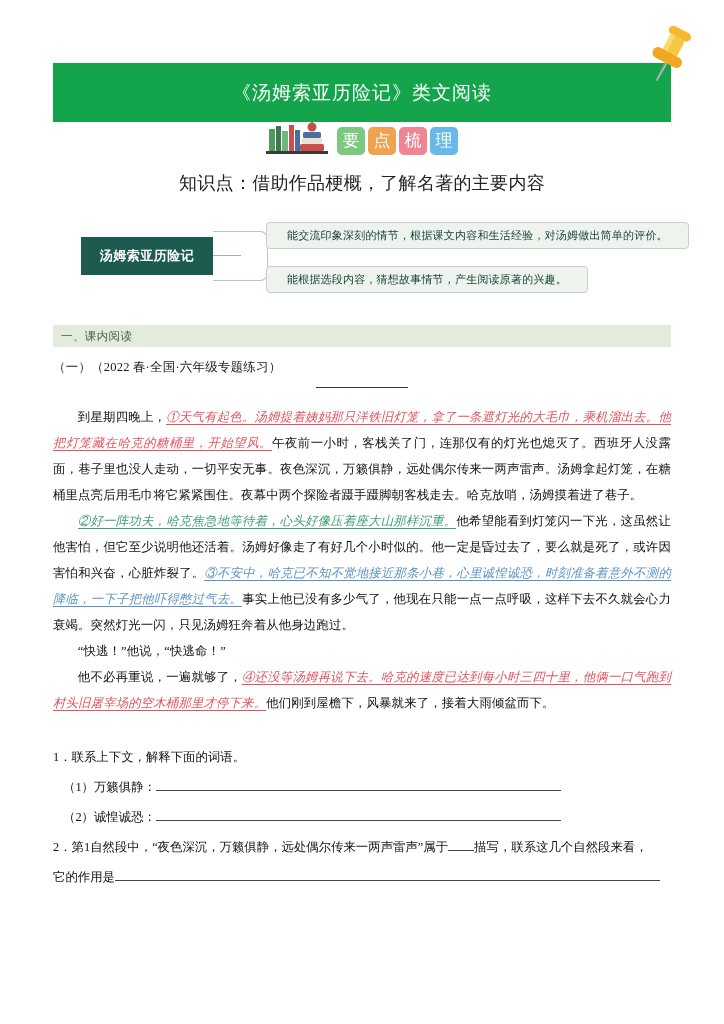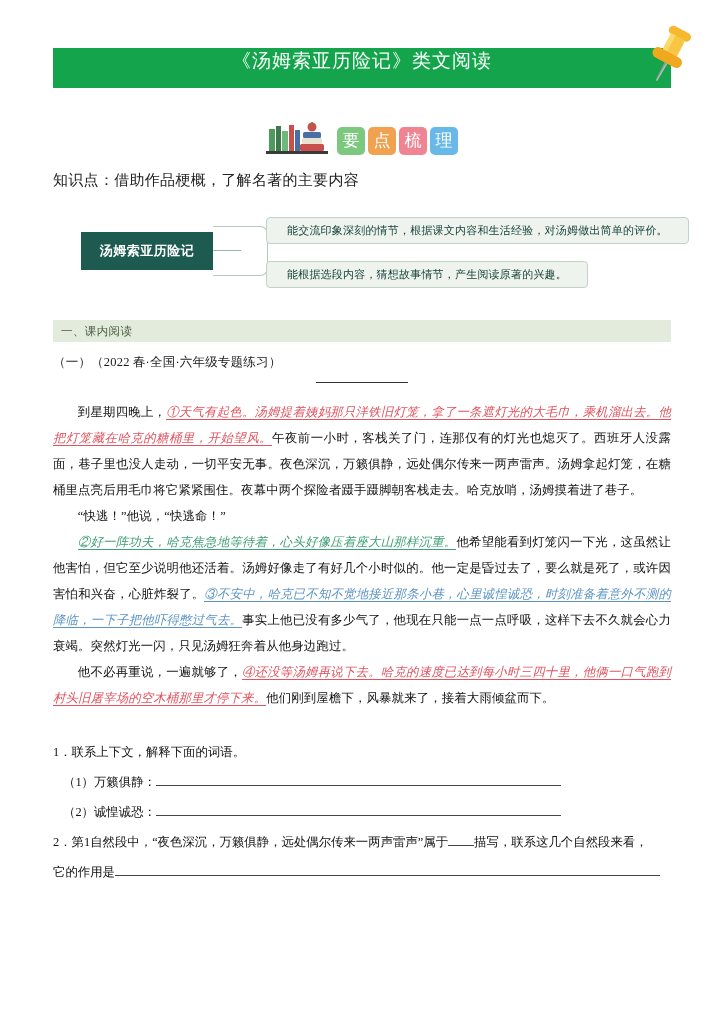--- a/index.html
+++ b/index.html
@@ -24,27 +24,27 @@
   }
 
   
   .banner-wrap {
     position: relative;
     margin: 48px 53px 0 53px;
     height: 43px;
   }
   .banner {
     position: absolute;
-    left: 0; top: 0;
+    left: 0; top: 15px;
     width: 100%;
-    height: 40px;
+    height: 59px;
     background: #14a54c;
     box-sizing: border-box;
     display: flex;
-    align-items: flex-start;
+    align-items: center;
     justify-content: center;
   }
   .banner-title {
     color: #ffffff;
     font-size: 19px;
     letter-spacing: 1px;
     font-family: "Liberation Serif", "DejaVu Serif", serif;
     font-weight: normal;
   }
   .pin {
@@ -78,23 +78,24 @@
     font-size: 17px;
     line-height: 28px;
     text-align: center;
     font-family: "Liberation Sans", sans-serif;
     margin-bottom: 2px;
   }
 
   
   .knowledge {
     margin: 14px 53px 0 53px;
-    font-size: 15px;
+    font-size: 18px;
     color: #222;
     letter-spacing: .3px;
+    text-align: center;
   }
 
   
   .mindmap {
     position: relative;
     margin: 16px 53px 0 53px;
     height: 92px;
   }
   .mm-left {
     position: absolute;
@@ -271,22 +272,22 @@
 
   <div class="sec-head">一、课内阅读</div>
   <div class="subhead">（一）（2022 春·全国·六年级专题练习）</div>
 
   <div class="rule-wrap">
     <div class="rule"></div>
   </div>
 
   <div class="article">
     <p><span>到星期四晚上，</span><span class="hl-red">①天气有起色。汤姆提着姨妈那只洋铁旧灯笼，拿了一条遮灯光的大毛巾，乘机溜出去。他把灯笼藏在哈克的糖桶里，开始望风。</span><span>午夜前一小时，客栈关了门，连那仅有的灯光也熄灭了。西班牙人没露面，巷子里也没人走动，一切平安无事。夜色深沉，万籁俱静，远处偶尔传来一两声雷声。汤姆拿起灯笼，在糖桶里点亮后用毛巾将它紧紧围住。夜幕中两个探险者蹑手蹑脚朝客栈走去。哈克放哨，汤姆摸着进了巷子。</span></p>
+    <p><span class="hl-green">②好一阵功夫，哈克焦急地等待着，心头好像压着座大山那样沉重。</span><span>他希望能看到灯笼闪一下光，这虽然让他害怕，但它至少说明他还活着。汤姆好像走了有好几个小时似的。他一定是昏过去了，要么就是死了，或许因害怕和兴奋，心脏炸裂了。</span><span class="hl-blue">③不安中，哈克已不知不觉地接近那条小巷，心里诚惶诚恐，时刻准备着意外不测的降临，一下子把他吓得憋过气去。</span><span>事实上他已没有多少气了，他现在只能一点一点呼吸，这样下去不久就会心力衰竭。突然灯光一闪，只见汤姆狂奔着从他身边跑过。</span></p>
     <p>“快逃！”他说，“快逃命！”</p>
-    <p><span class="hl-green">②好一阵功夫，哈克焦急地等待着，心头好像压着座大山那样沉重。</span><span>他希望能看到灯笼闪一下光，这虽然让他害怕，但它至少说明他还活着。汤姆好像走了有好几个小时似的。他一定是昏过去了，要么就是死了，或许因害怕和兴奋，心脏炸裂了。</span><span class="hl-blue">③不安中，哈克已不知不觉地接近那条小巷，心里诚惶诚恐，时刻准备着意外不测的降临，一下子把他吓得憋过气去。</span><span>事实上他已没有多少气了，他现在只能一点一点呼吸，这样下去不久就会心力衰竭。突然灯光一闪，只见汤姆狂奔着从他身边跑过。</span></p>
     <p><span>他不必再重说，一遍就够了，</span><span class="hl-red">④还没等汤姆再说下去。哈克的速度已达到每小时三四十里，他俩一口气跑到村头旧屠宰场的空木桶那里才停下来。</span><span>他们刚到屋檐下，风暴就来了，接着大雨倾盆而下。</span></p>
   </div>
 
   <div class="questions">
     <p class="q">1．联系上下文，解释下面的词语。</p>
     <p class="q sub"><span>（1）万籁俱静：</span><span class="blank-line" style="width:405px"></span></p>
     <p class="q sub"><span>（2）诚惶诚恐：</span><span class="blank-line" style="width:405px"></span></p>
     <p class="q"><span>2．第1自然段中，“夜色深沉，万籁俱静，远处偶尔传来一两声雷声”属于</span><span class="blank-sm"></span><span>描写，联系这几个自然段来看，</span></p>
     <p class="q"><span>它的作用是</span><span class="blank-line" style="width:545px"></span></p>
   </div>

